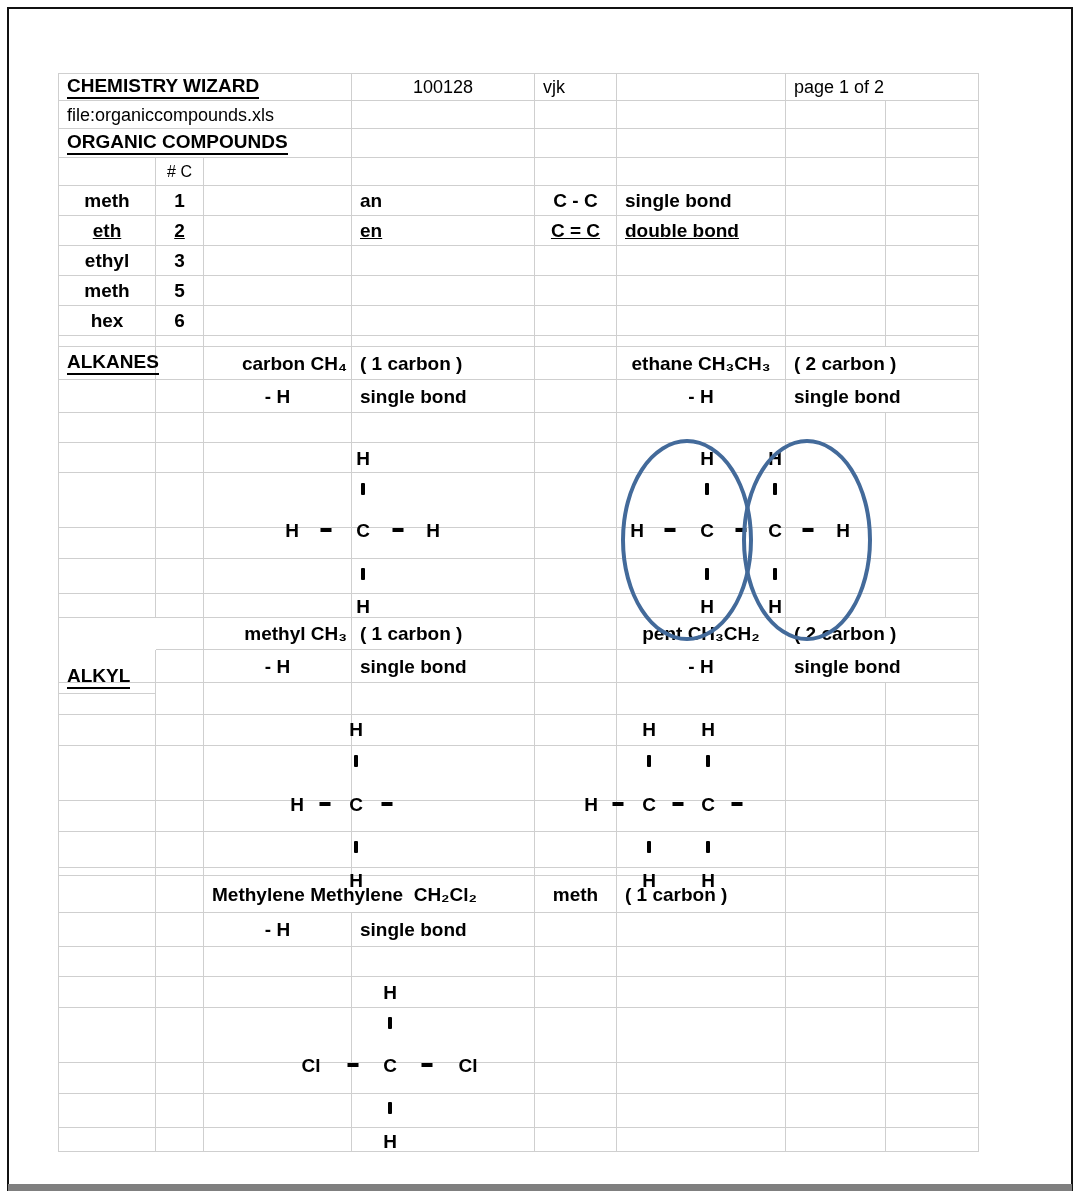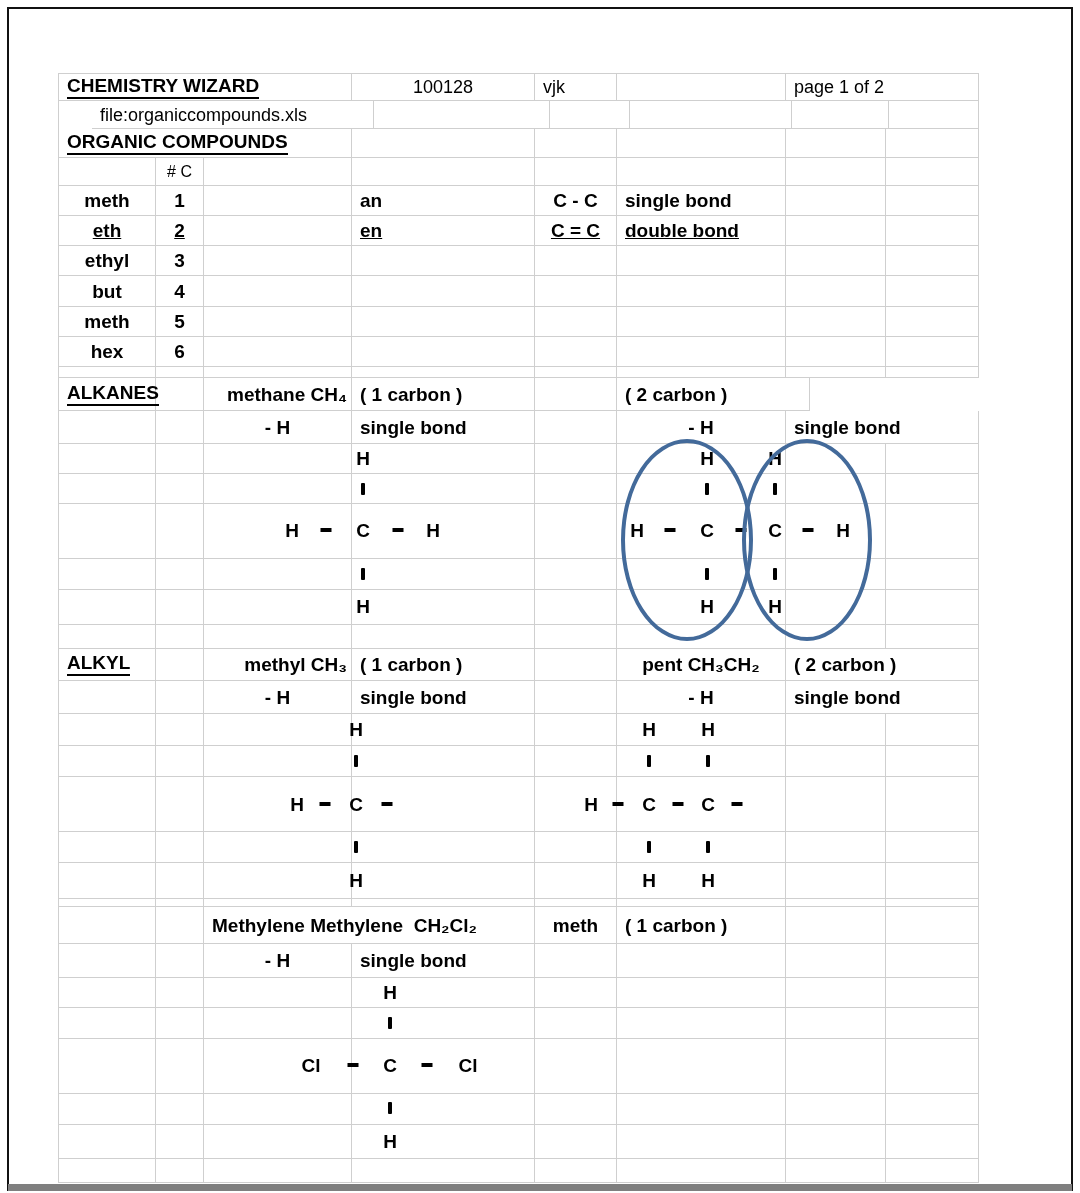--- a/index.html
+++ b/index.html
@@ -47,21 +47,21 @@
   <div id="page-border" style="border-color: rgb(17, 17, 17);"></div>
   <div id="sheet" style="left: 58px; top: 73px; width: 920px;">
       <div class="sheet-row" style="height: 27px;">
         <div class="cell" style="width: 293px;"><span class="ct b u">CHEMISTRY WIZARD</span></div>
         <div class="cell ac" style="width: 183px;"><span class="ct">100128</span></div>
         <div class="cell" style="width: 82px;"><span class="ct">vjk</span></div>
         <div class="cell" style="width: 169px;"></div>
         <div class="cell" style="width: 193px;"><span class="ct">page 1 of 2</span></div>
       </div>
       <div class="sheet-row" style="height: 28px;">
-        <div class="cell" style="width: 293px; margin-left: 33px;"><span class="ct">file:organiccompounds.xls</span></div>
+        <div class="cell" style="width: 293px;"><span class="ct">file:organiccompounds.xls</span></div>
         <div class="cell" style="width: 183px;"></div>
         <div class="cell" style="width: 82px;"></div>
         <div class="cell" style="width: 169px;"></div>
         <div class="cell" style="width: 100px;"></div>
         <div class="cell" style="width: 93px;"></div>
       </div>
       <div class="sheet-row" style="height: 29px;">
         <div class="cell" style="width: 293px;"><span class="ct b u">ORGANIC COMPOUNDS</span></div>
         <div class="cell" style="width: 183px;"></div>
         <div class="cell" style="width: 82px;"></div>
@@ -102,30 +102,20 @@
       <div class="sheet-row" style="height: 30px;">
         <div class="cell ac" style="width: 97px;"><span class="ct b">ethyl</span></div>
         <div class="cell ac" style="width: 48px;"><span class="ct b">3</span></div>
         <div class="cell" style="width: 148px;"></div>
         <div class="cell" style="width: 183px;"></div>
         <div class="cell" style="width: 82px;"></div>
         <div class="cell" style="width: 169px;"></div>
         <div class="cell" style="width: 100px;"></div>
         <div class="cell" style="width: 93px;"></div>
       </div>
-      <div class="sheet-row" style="height: 31px;">
-        <div class="cell ac" style="width: 97px;"><span class="ct b">but</span></div>
-        <div class="cell ac" style="width: 48px;"><span class="ct b">4</span></div>
-        <div class="cell" style="width: 148px;"></div>
-        <div class="cell" style="width: 183px;"></div>
-        <div class="cell" style="width: 82px;"></div>
-        <div class="cell" style="width: 169px;"></div>
-        <div class="cell" style="width: 100px;"></div>
-        <div class="cell" style="width: 93px;"></div>
-      </div>
       <div class="sheet-row" style="height: 30px;">
         <div class="cell ac" style="width: 97px;"><span class="ct b">meth</span></div>
         <div class="cell ac" style="width: 48px;"><span class="ct b">5</span></div>
         <div class="cell" style="width: 148px;"></div>
         <div class="cell" style="width: 183px;"></div>
         <div class="cell" style="width: 82px;"></div>
         <div class="cell" style="width: 169px;"></div>
         <div class="cell" style="width: 100px;"></div>
         <div class="cell" style="width: 93px;"></div>
       </div>
@@ -145,23 +135,24 @@
         <div class="cell" style="width: 148px;"></div>
         <div class="cell" style="width: 183px;"></div>
         <div class="cell" style="width: 82px;"></div>
         <div class="cell" style="width: 169px;"></div>
         <div class="cell" style="width: 100px;"></div>
         <div class="cell" style="width: 93px;"></div>
       </div>
       <div class="sheet-row" style="height: 33px;">
         <div class="cell" style="width: 97px;"><span class="ct b u">ALKANES</span></div>
         <div class="cell" style="width: 48px;"></div>
-        <div class="cell ar" style="width: 148px;"><span class="ct b">methane CH₄</span></div>
+        <div class="cell ar" style="width: 148px;"><span class="ct b">carbon CH₄</span></div>
         <div class="cell" style="width: 183px;"><span class="ct b">( 1 carbon )</span></div>
         <div class="cell" style="width: 82px;"></div>
+        <div class="cell ac" style="width: 169px;"><span class="ct b">ethane CH₃CH₃</span></div>
         <div class="cell" style="width: 193px;"><span class="ct b">( 2 carbon )</span></div>
       </div>
       <div class="sheet-row" style="height: 33px;">
         <div class="cell" style="width: 97px;"></div>
         <div class="cell" style="width: 48px;"></div>
         <div class="cell ac" style="width: 148px;"><span class="ct b">- H</span></div>
         <div class="cell" style="width: 183px;"><span class="ct b">single bond</span></div>
         <div class="cell" style="width: 82px;"></div>
         <div class="cell ac" style="width: 169px;"><span class="ct b">- H</span></div>
         <div class="cell" style="width: 193px;"><span class="ct b">single bond</span></div>
@@ -220,21 +211,21 @@
         <div class="cell" style="width: 97px;"></div>
         <div class="cell" style="width: 48px;"></div>
         <div class="cell" style="width: 148px;"></div>
         <div class="cell" style="width: 183px;"></div>
         <div class="cell" style="width: 82px;"></div>
         <div class="cell" style="width: 169px;"></div>
         <div class="cell" style="width: 100px;"></div>
         <div class="cell" style="width: 93px;"></div>
       </div>
       <div class="sheet-row" style="height: 32px;">
-        <div class="cell" style="width: 97px;"><span class="ct b u">ALKYL</span></div>
+        <div class="cell" style="width: 97px; margin-top: 44px;"><span class="ct b u">ALKYL</span></div>
         <div class="cell" style="width: 48px;"></div>
         <div class="cell ar" style="width: 148px;"><span class="ct b">methyl CH₃</span></div>
         <div class="cell" style="width: 183px;"><span class="ct b">( 1 carbon )</span></div>
         <div class="cell" style="width: 82px;"></div>
         <div class="cell ac" style="width: 169px;"><span class="ct b">pent CH₃CH₂</span></div>
         <div class="cell" style="width: 193px;"><span class="ct b">( 2 carbon )</span></div>
       </div>
       <div class="sheet-row" style="height: 33px;">
         <div class="cell" style="width: 97px;"></div>
         <div class="cell" style="width: 48px;"></div>

